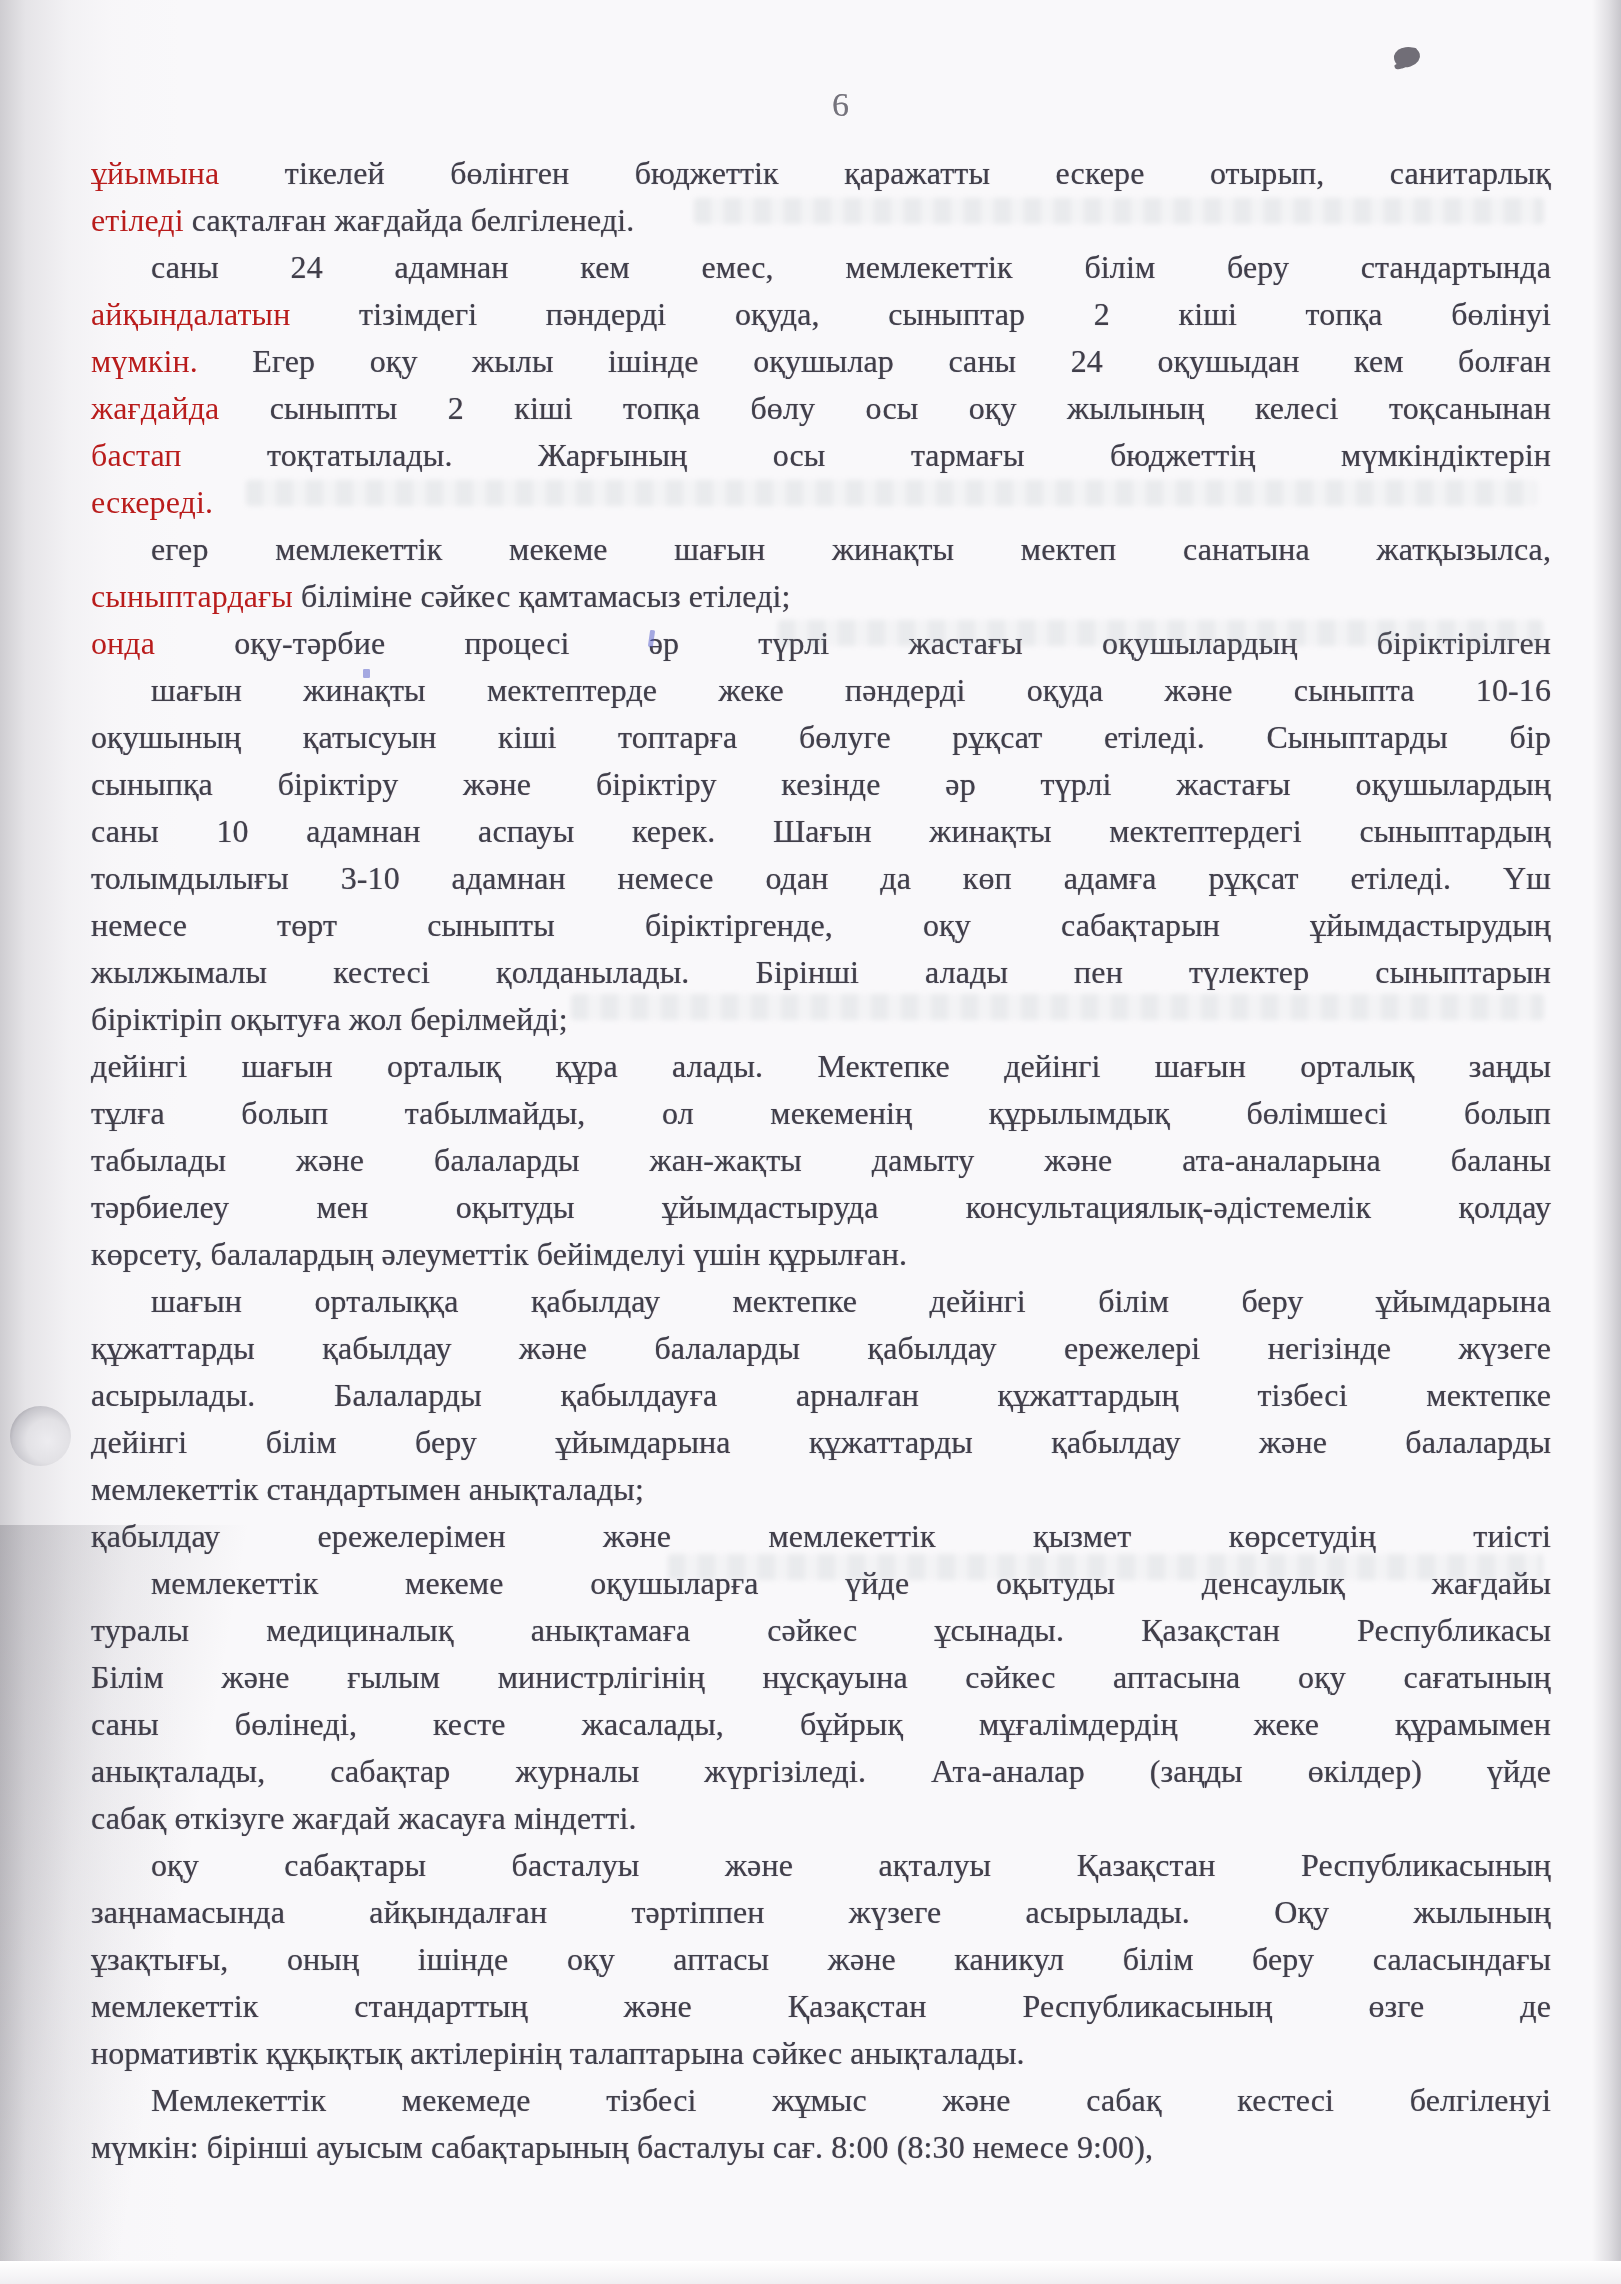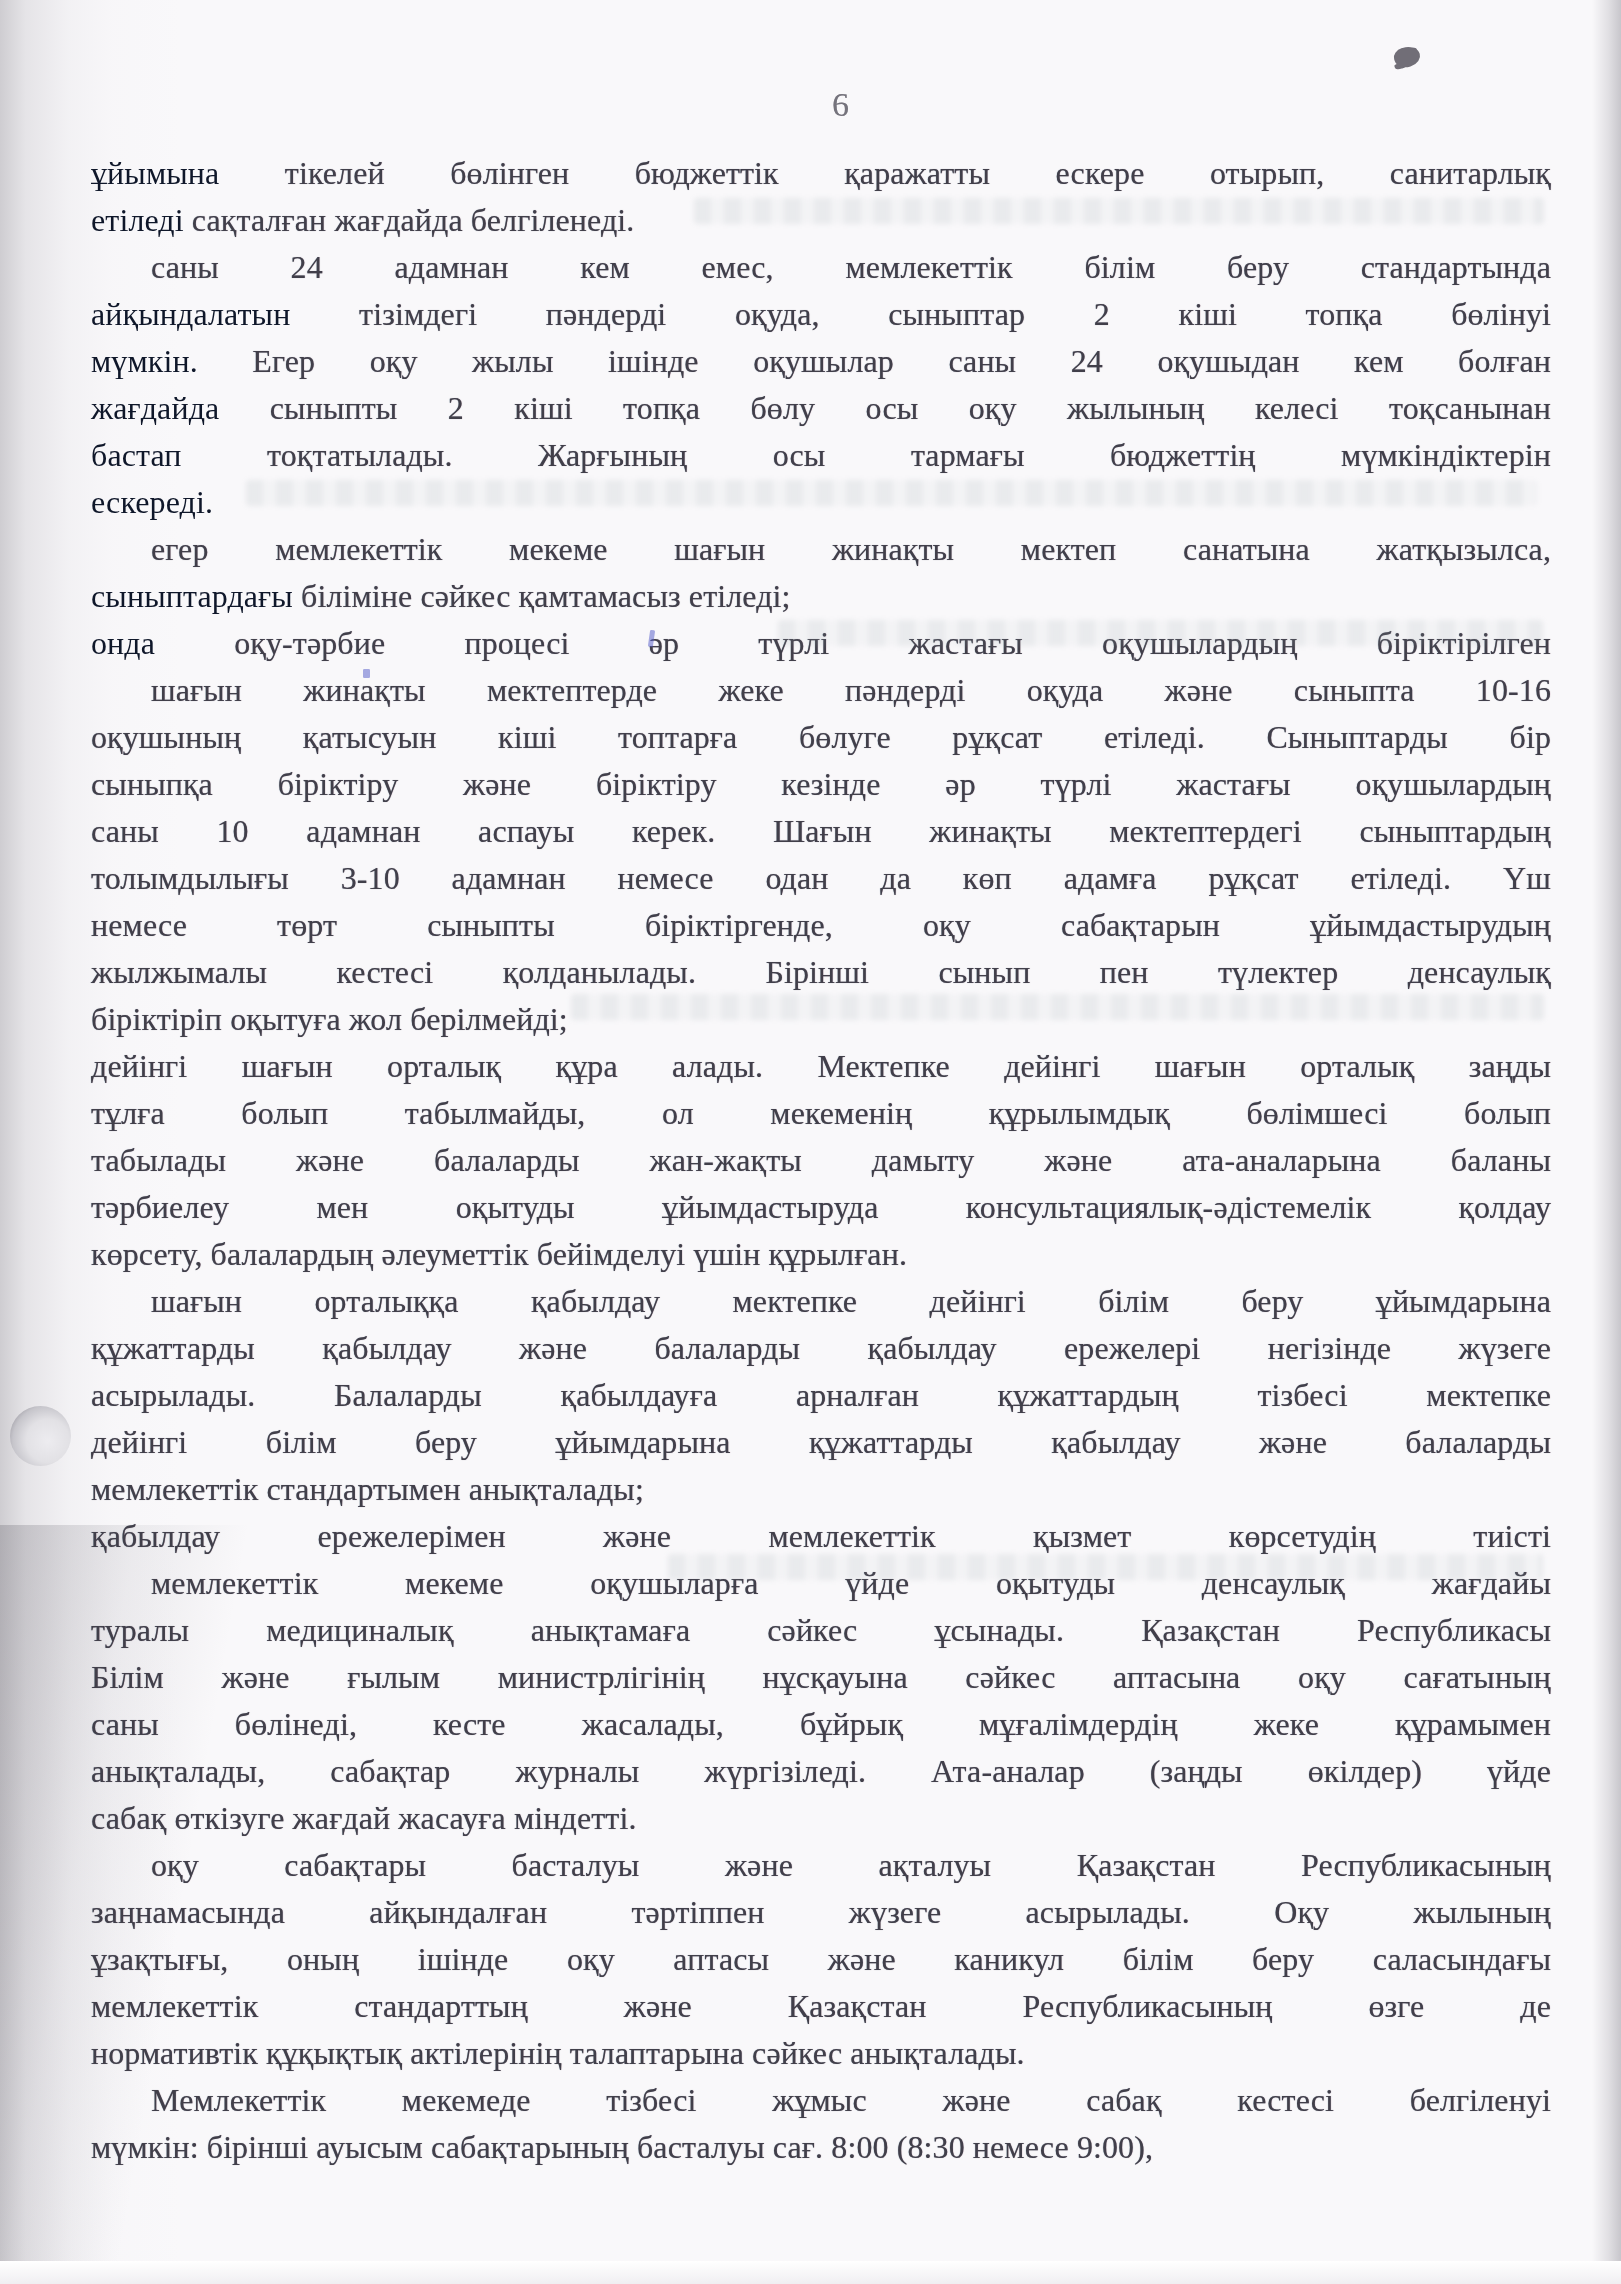--- a/index.html
+++ b/index.html
@@ -78,21 +78,21 @@
   .ln {
     text-align:justify;
     text-align-last:justify;
     text-shadow:0.5px 0 0 rgba(185,60,95,0.10),
                -0.5px 0 0 rgba(40,140,175,0.13),
                 0 0 0.8px rgba(65,63,74,0.55);
   }
   .ln.last { text-align-last:left; }
   .ln.indent { text-indent:60px; }
   .faded {
-    color:#0f172a;
+    color:#b91c1c;
     text-shadow:none;
     filter:blur(0.5px);
   }
 </style>
 </head>
 <body>
 
 <div class="page">
 
   <div class="shadow-left"></div>
@@ -120,21 +120,21 @@
         <div class="ln last"><span class="faded">сыныптардағы</span> біліміне сәйкес қамтамасыз етіледі;</div>
         <div class="ln"><span class="faded">онда</span> оқу-тәрбие процесі әр түрлі жастағы оқушылардың біріктірілген</div>
       </div>
       <div>
         <div class="ln indent">шағын жинақты мектептерде жеке пәндерді оқуда және сыныпта 10-16</div>
         <div class="ln">оқушының қатысуын кіші топтарға бөлуге рұқсат етіледі. Сыныптарды бір</div>
         <div class="ln">сыныпқа біріктіру және біріктіру кезінде әр түрлі жастағы оқушылардың</div>
         <div class="ln">саны 10 адамнан аспауы керек. Шағын жинақты мектептердегі сыныптардың</div>
         <div class="ln">толымдылығы 3-10 адамнан немесе одан да көп адамға рұқсат етіледі. Үш</div>
         <div class="ln">немесе төрт сыныпты біріктіргенде, оқу сабақтарын ұйымдастырудың</div>
-        <div class="ln">жылжымалы кестесі қолданылады. Бірінші сынып пен түлектер денсаулық</div>
+        <div class="ln">жылжымалы кестесі қолданылады. Бірінші алады пен түлектер сыныптарын</div>
         <div class="ln last">біріктіріп оқытуға жол берілмейді;</div>
       </div>
       <div>
         <div class="ln">дейінгі шағын орталық құра алады. Мектепке дейінгі шағын орталық заңды</div>
         <div class="ln">тұлға болып табылмайды, ол мекеменің құрылымдық бөлімшесі болып</div>
         <div class="ln">табылады және балаларды жан-жақты дамыту және ата-аналарына баланы</div>
         <div class="ln">тәрбиелеу мен оқытуды ұйымдастыруда консультациялық-әдістемелік қолдау</div>
         <div class="ln last">көрсету, балалардың әлеуметтік бейімделуі үшін құрылған.</div>
       </div>
       <div>

